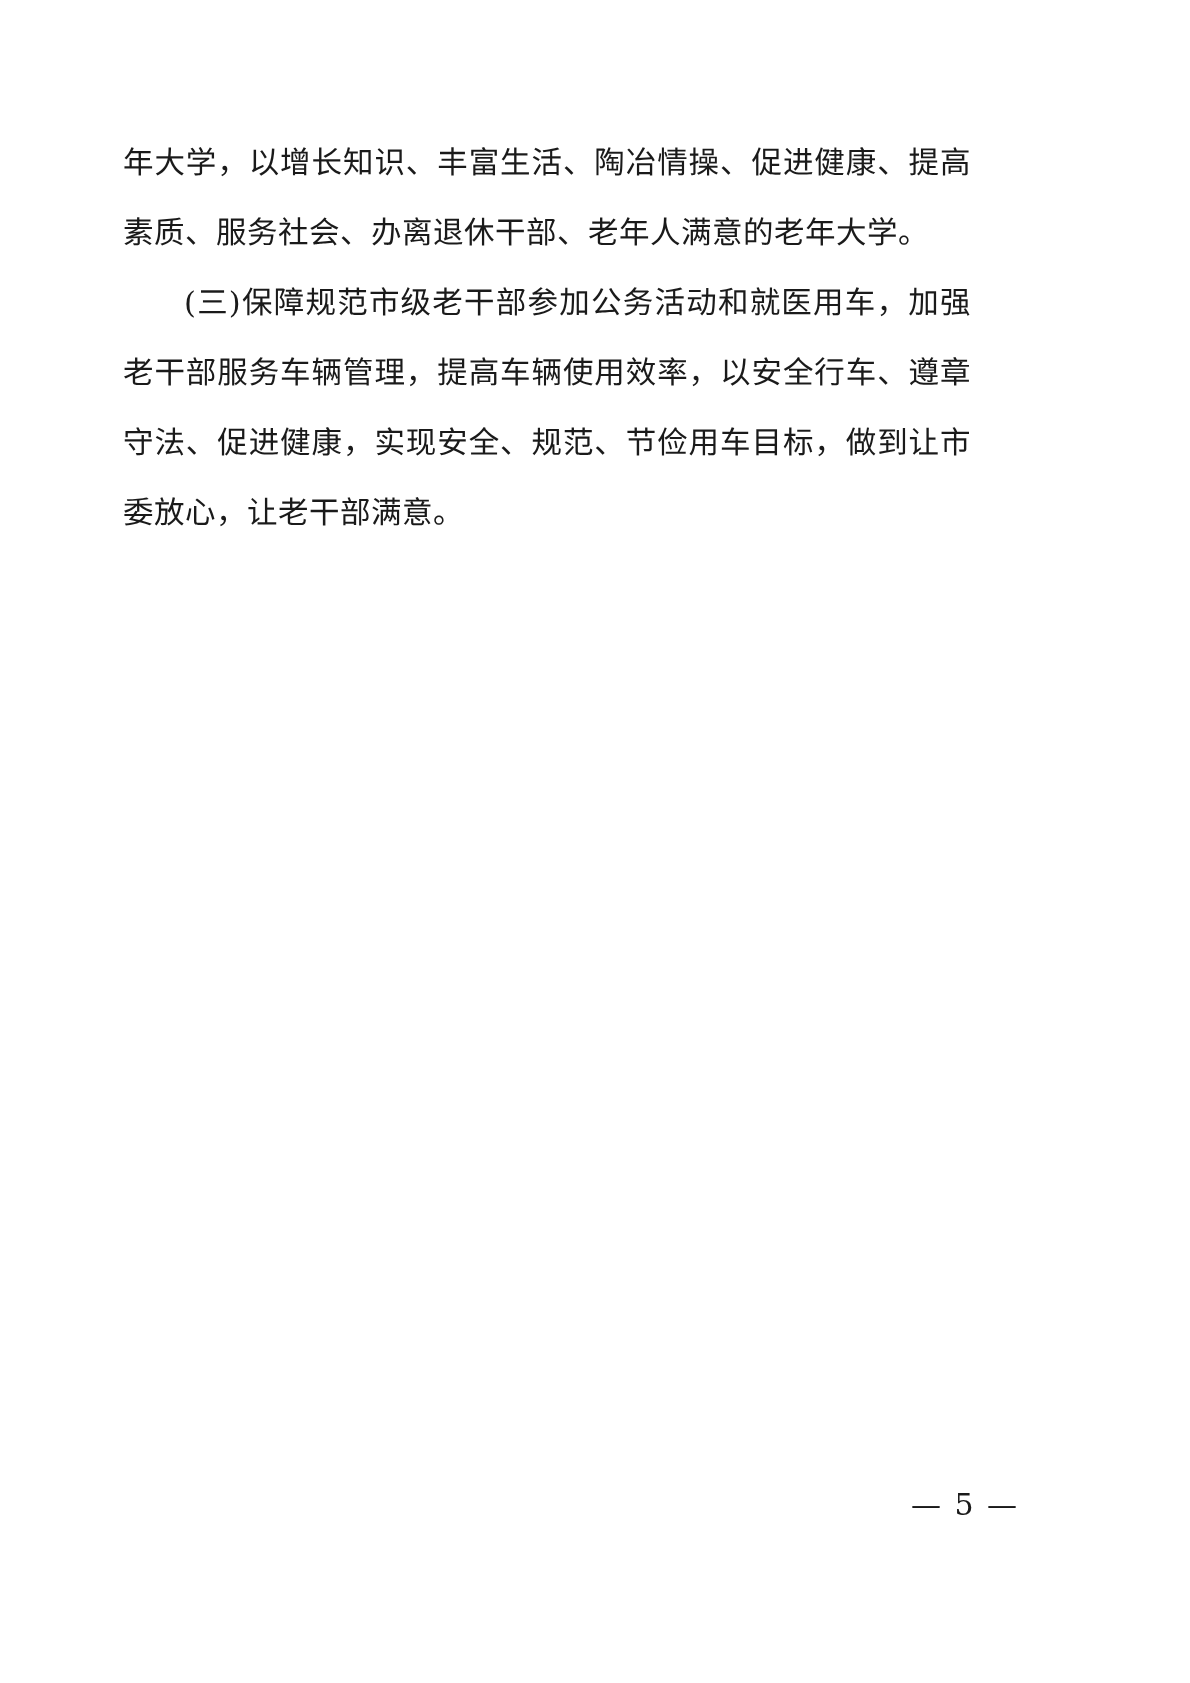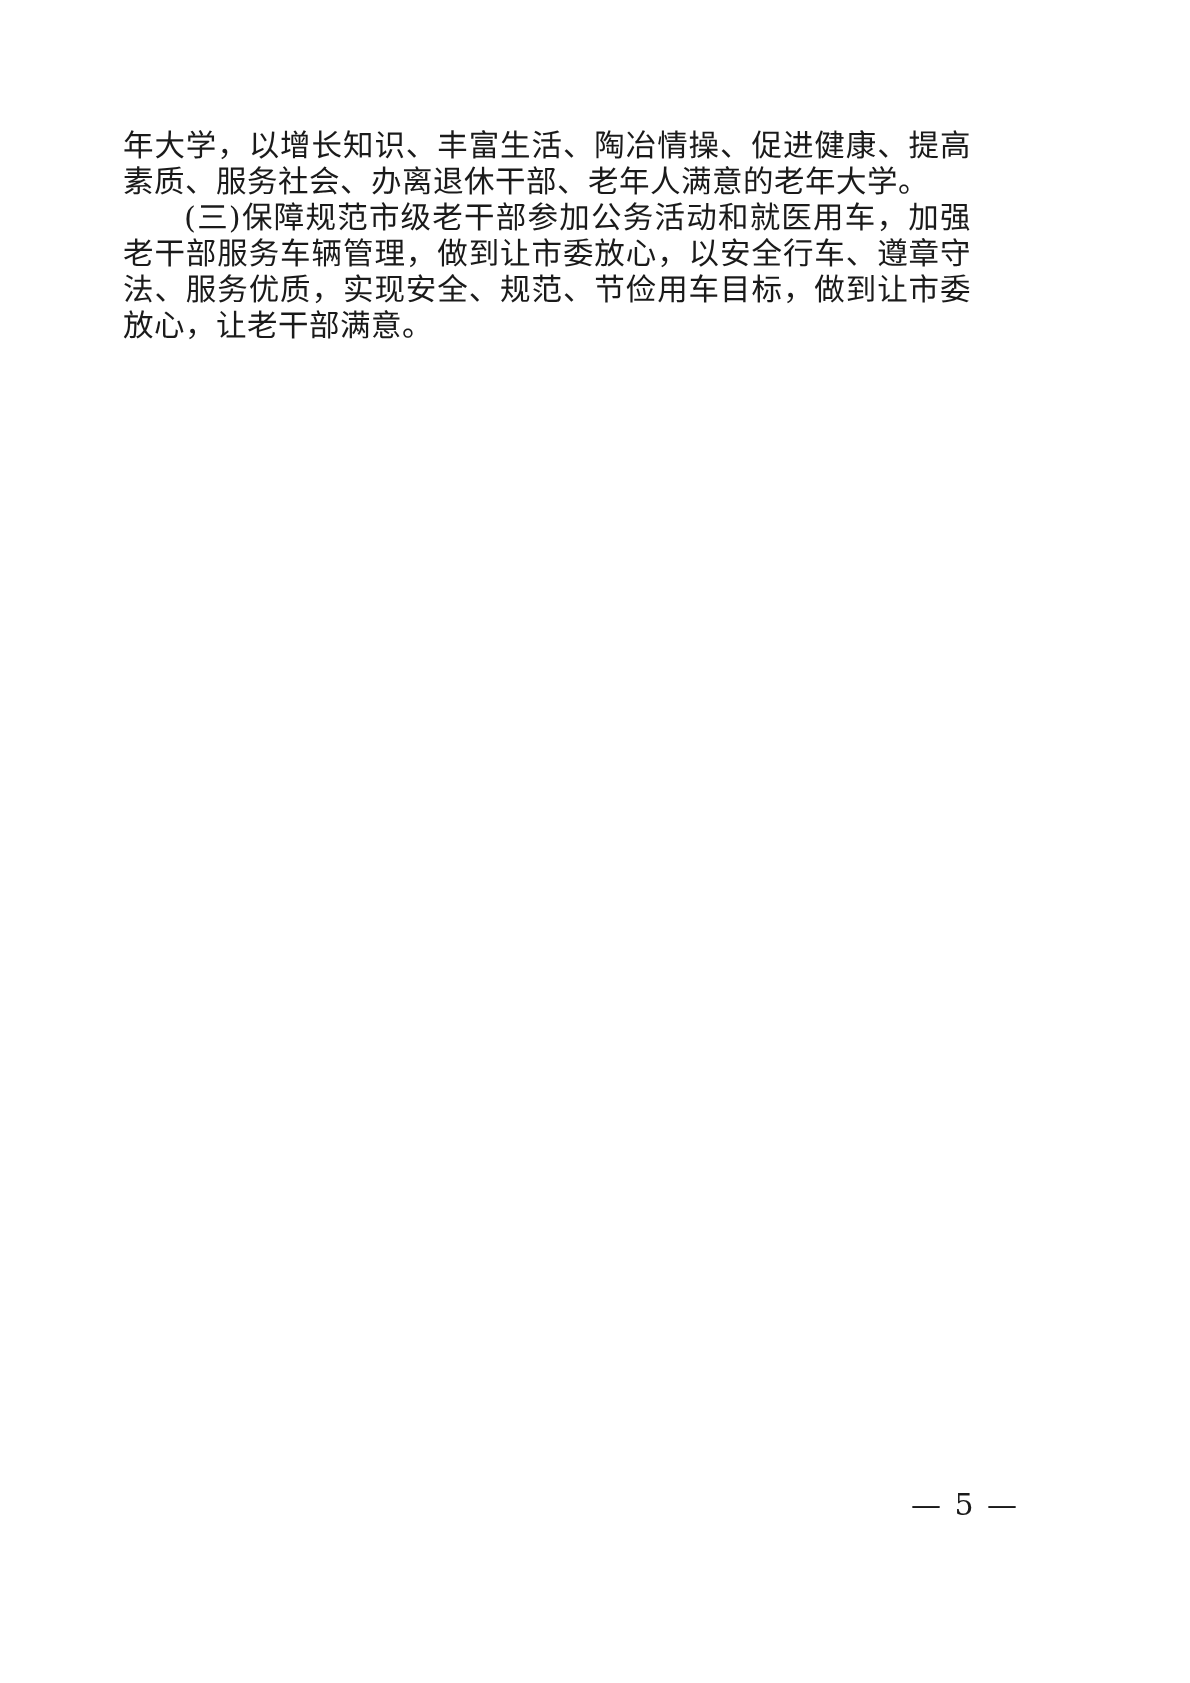--- a/index.html
+++ b/index.html
@@ -18,21 +18,21 @@
     font-family: "DejaVu Serif", "Liberation Serif", serif;
   }
   .content {
     position: absolute;
     left: 123px;
     top: 128px;
     width: 848px;
   }
   .para {
     font-size: 30.5px;
-    line-height: 36px;
+    line-height: 70px;
     color: #1a1a1a;
     letter-spacing: 0.5px;
     text-align: justify;
     text-justify: inter-ideograph;
     margin: 0 0 0 0;
     white-space: normal;
   }
   .para + .para {
     margin-top: 0;
   }
@@ -54,18 +54,18 @@
     margin-left: 740px;
     font-family: "DejaVu Serif", "Liberation Serif", serif;
   }
 </style>
 </head>
 <body>
 
 <div class="page">
   <div class="content">
     <p class="para">年大学，以增长知识、丰富生活、陶冶情操、促进健康、提高素质、服务社会、办离退休干部、老年人满意的老年大学。</p>
-    <p class="para indent">(三)保障规范市级老干部参加公务活动和就医用车，加强老干部服务车辆管理，做到让市委放心，以安全行车、遵章守法、服务优质，实现安全、规范、节俭用车目标，做到让市委放心，让老干部满意。</p>
+    <p class="para indent">(三)保障规范市级老干部参加公务活动和就医用车，加强老干部服务车辆管理，提高车辆使用效率，以安全行车、遵章守法、促进健康，实现安全、规范、节俭用车目标，做到让市委放心，让老干部满意。</p>
   </div>
   <div class="footer">
     <span class="page-number">— 5 —</span>
   </div>
 </div>
 
 </body></html>

